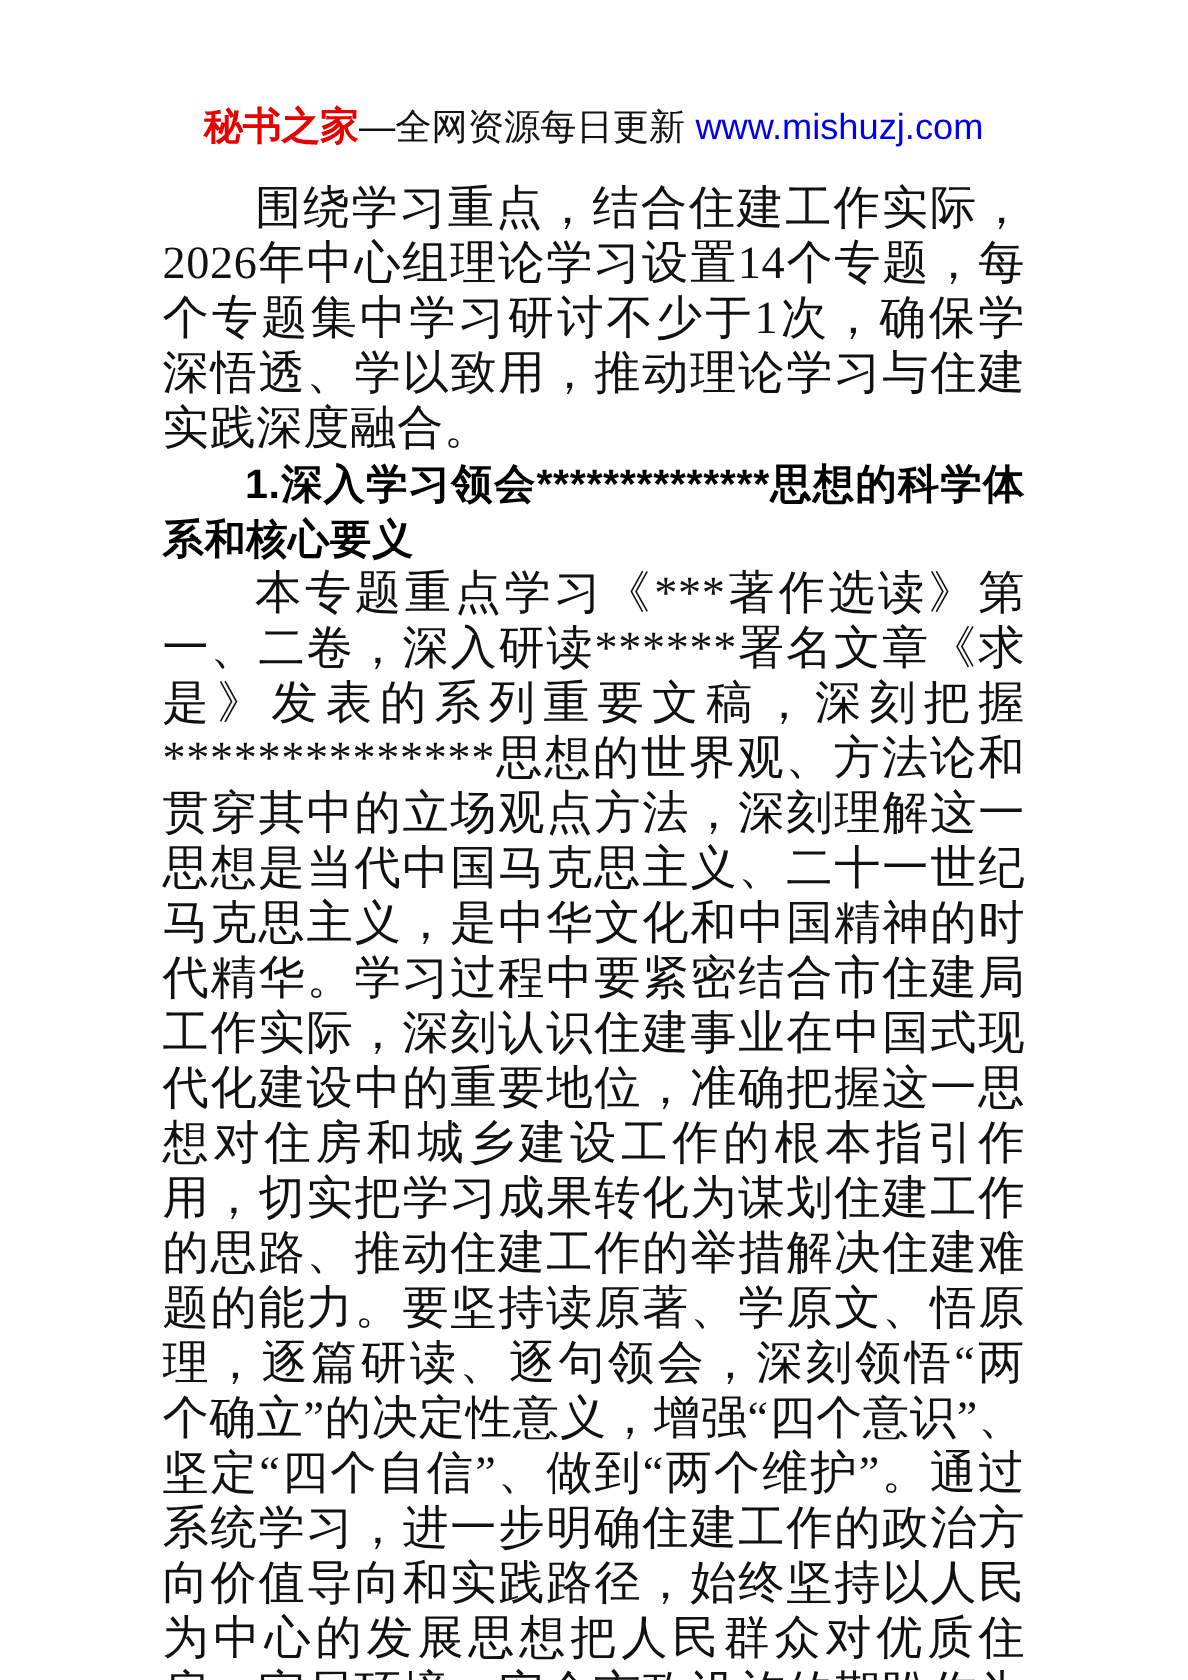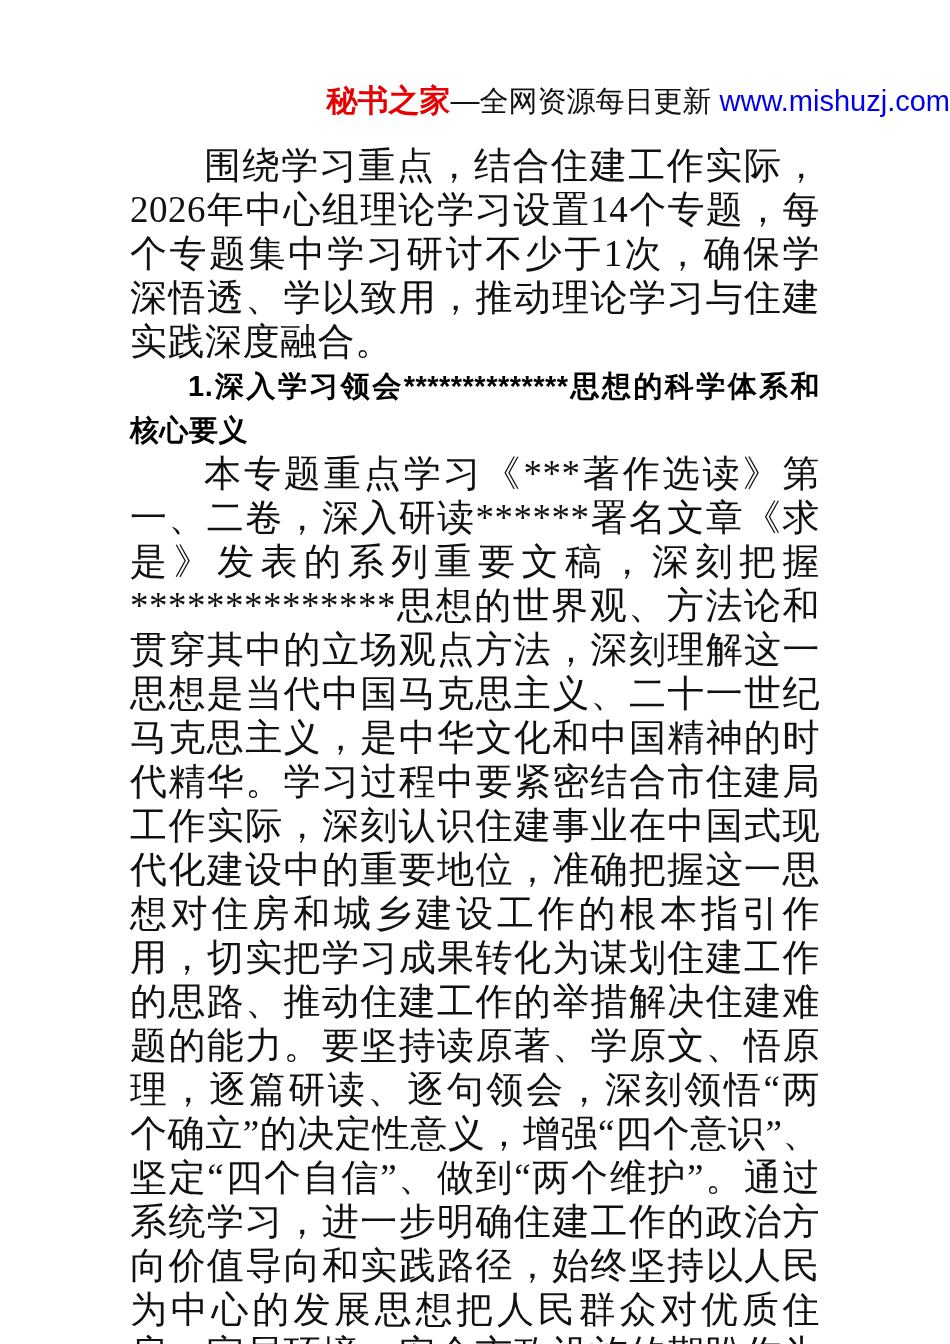--- a/index.html
+++ b/index.html
@@ -10,21 +10,21 @@
   .page {
     position: relative;
     width: 950px;
     min-height: 1344px;
     background: #ffffff;
     box-sizing: border-box;
     overflow: hidden;
   }
   .site-header {
     padding-top: 84px;
-    text-align: right;
+    text-align: center;
     font-size: 29px;
     line-height: 34px;
     white-space: nowrap;
     font-family: "Liberation Sans", sans-serif;
   }
   .site-header .brand {
     color: #e60000;
     font-weight: bold;
     font-size: 31px;
   }
@@ -44,21 +44,21 @@
   .doc-body p.body-para {
     margin: 0;
     font-size: 37px;
     line-height: 44px;
     text-align: justify;
     text-indent: 2em;
     letter-spacing: 0.5px;
   }
   .doc-body h2.heading-para {
     margin: 0;
-    font-size: 29px;
+    font-size: 33px;
     line-height: 44px;
     font-weight: bold;
     text-align: justify;
     text-indent: 2em;
     letter-spacing: 0.5px;
     font-family: "Liberation Sans", sans-serif;
     color: #000000;
   }
 </style>
 </head>

